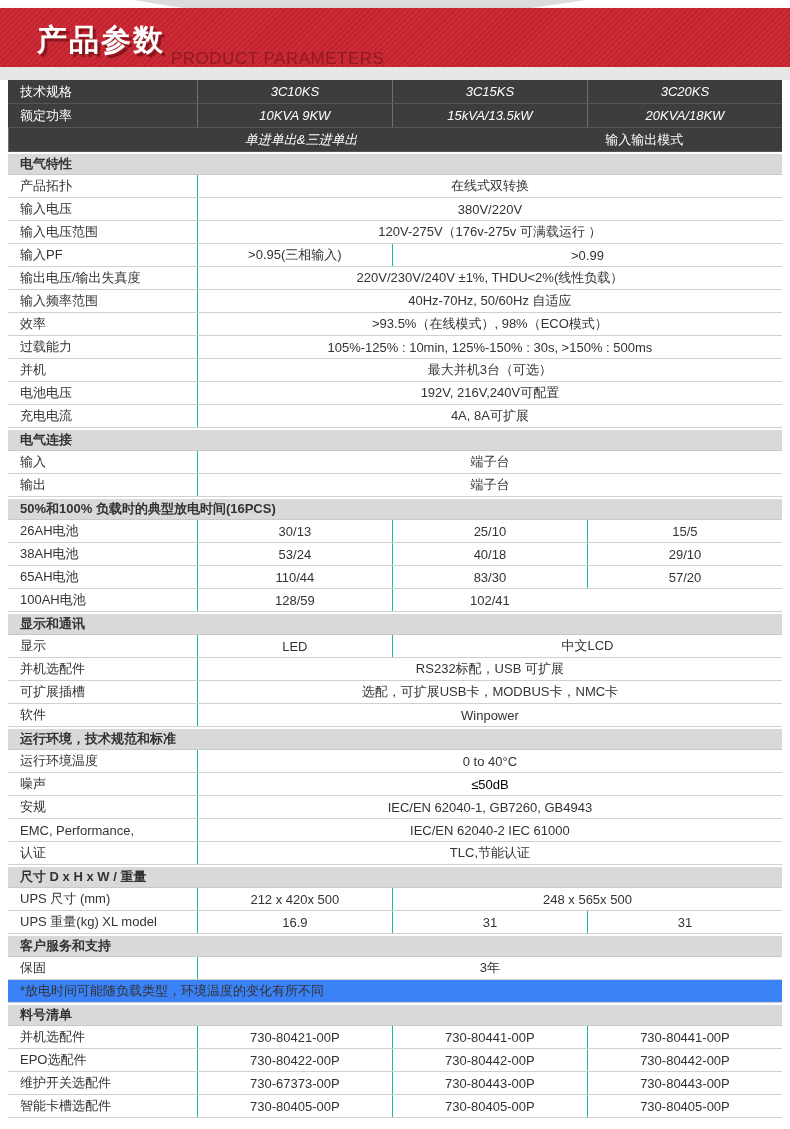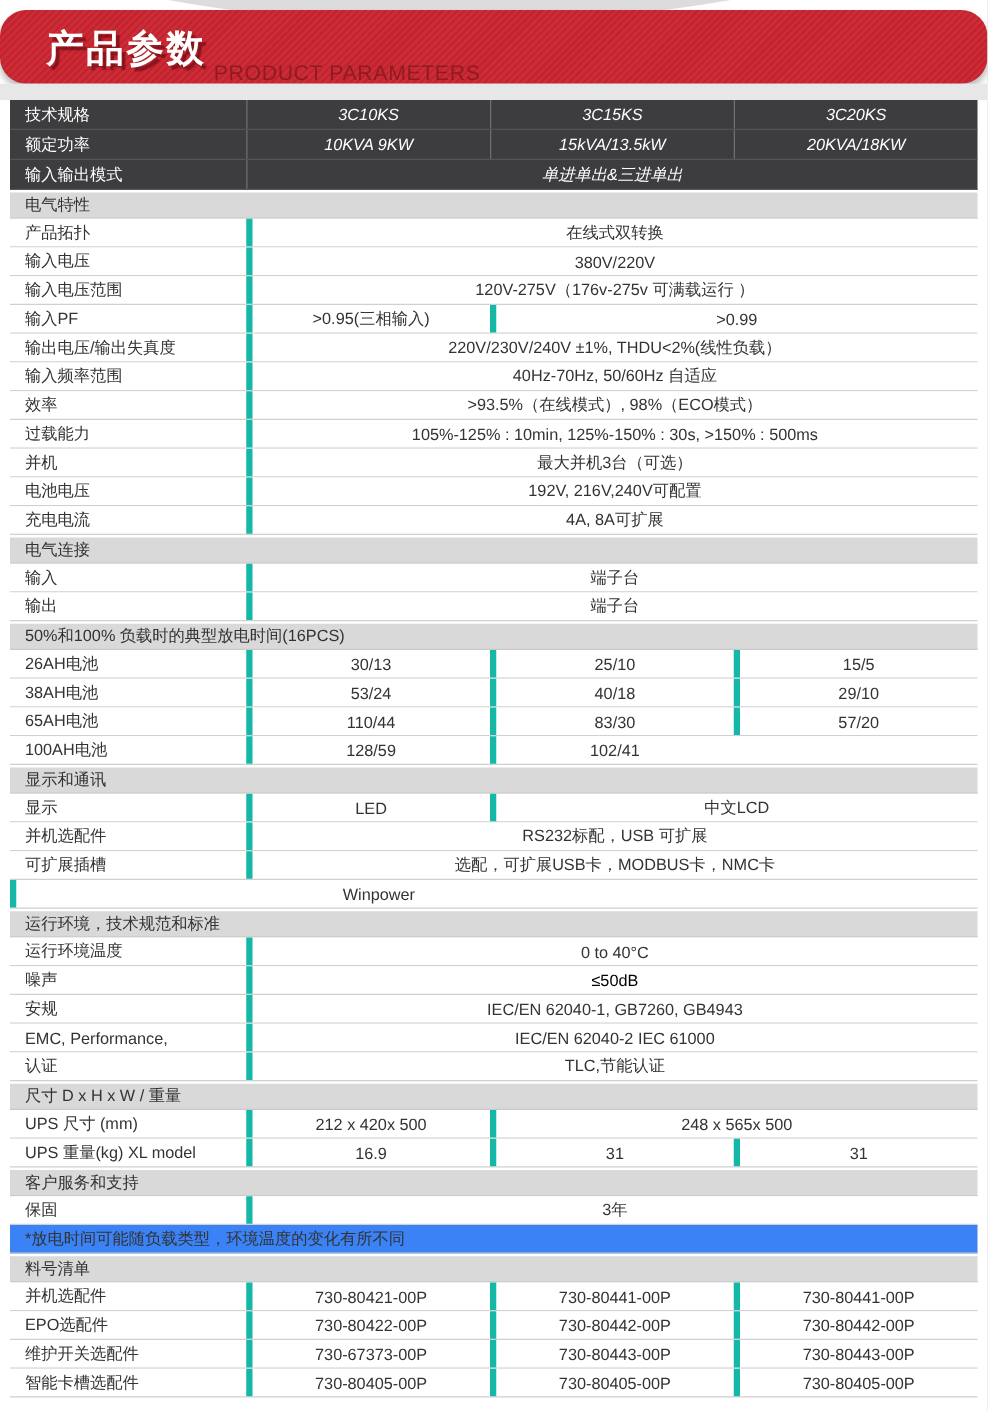--- a/index.html
+++ b/index.html
@@ -15,21 +15,21 @@
     width:1340px;height:660px;border-radius:50%;
     background:#dcdcdc;transform:rotate(-3deg);
   }
   
   .banner{
     position:absolute;top:8px;left:0;width:790px;height:59px;
     background:#c8242e;
     background-image:repeating-linear-gradient(135deg,rgba(255,255,255,0.045) 0 2px,rgba(0,0,0,0.02) 2px 4px);
     box-shadow:0 4px 6px rgba(0,0,0,0.28);
     display:flex;align-items:flex-end;
-    padding-left:37px;box-sizing:border-box;border-radius:21px;
+    padding-left:37px;box-sizing:border-box;
   }
   .banner-title{
     color:#ffffff;font-size:30px;font-weight:bold;letter-spacing:2px;
     line-height:1;padding-bottom:12px;
     text-shadow:3px 3px 1px rgba(92,9,14,0.6);
   }
   .banner-sub{
     color:#8f1b22;font-size:17px;letter-spacing:0.5px;
     line-height:1;padding-left:6px;
   }
@@ -53,24 +53,24 @@
   .full{flex:1 1 100%;padding-left:12px;}
   
   .row.dark{background:#3d3d3f;height:23px;border-bottom:1px solid #555557;}
   .row.dark .cell{color:#ffffff;font-size:13px;}
   .row.dark .value{border-left:1px solid #707073;font-style:italic;}
   
   .row.section{
     background:#d9d9d9;height:20px;margin-top:2px;
     border-bottom:1px solid #c9c9c9;
   }
-  .row.section .cell{color:#333333;}
+  .row.section .cell{color:#333333;font-weight:bold;}
   
   .row.data{background:#ffffff;height:22px;border-bottom:1px solid #d0d0d0;}
-  .row.data .value{border-left:5px solid #14b8a6;}
+  .row.data .value{border-left:1px solid #14b8a6;}
   
   .row.note{background:#3b82f6;height:22px;border-bottom:1px solid #d0d0d0;}
   .red{color:#000000;}
 </style>
 </head>
 <body>
 
 <div class="top-curve"></div>
 
 <div class="banner">
@@ -87,22 +87,22 @@
       <div class="cell value span1">3C15KS</div>
       <div class="cell value span1">3C20KS</div>
     </div>
     <div class="row dark">
       <div class="cell label">额定功率</div>
       <div class="cell value span1">10KVA 9KW</div>
       <div class="cell value span1">15kVA/13.5kW</div>
       <div class="cell value span1">20KVA/18KW</div>
     </div>
     <div class="row dark">
+      <div class="cell value span3">单进单出&amp;三进单出</div>
       <div class="cell label">输入输出模式</div>
-      <div class="cell value span3">单进单出&amp;三进单出</div>
     </div>
     <div class="row section">
       <div class="cell full">电气特性</div>
     </div>
     <div class="row data">
       <div class="cell label">产品拓扑</div>
       <div class="cell value span3">在线式双转换</div>
     </div>
     <div class="row data">
       <div class="cell label">输入电压</div>
@@ -192,20 +192,21 @@
     </div>
     <div class="row data">
       <div class="cell label">并机选配件</div>
       <div class="cell value span3">RS232标配，USB 可扩展</div>
     </div>
     <div class="row data">
       <div class="cell label">可扩展插槽</div>
       <div class="cell value span3">选配，可扩展USB卡，MODBUS卡，NMC卡</div>
     </div>
     <div class="row data">
+      <div class="cell label">软件</div>
       <div class="cell value span3">Winpower</div>
     </div>
     <div class="row section">
       <div class="cell full">运行环境，技术规范和标准</div>
     </div>
     <div class="row data">
       <div class="cell label">运行环境温度</div>
       <div class="cell value span3">0 to 40°C</div>
     </div>
     <div class="row data">

